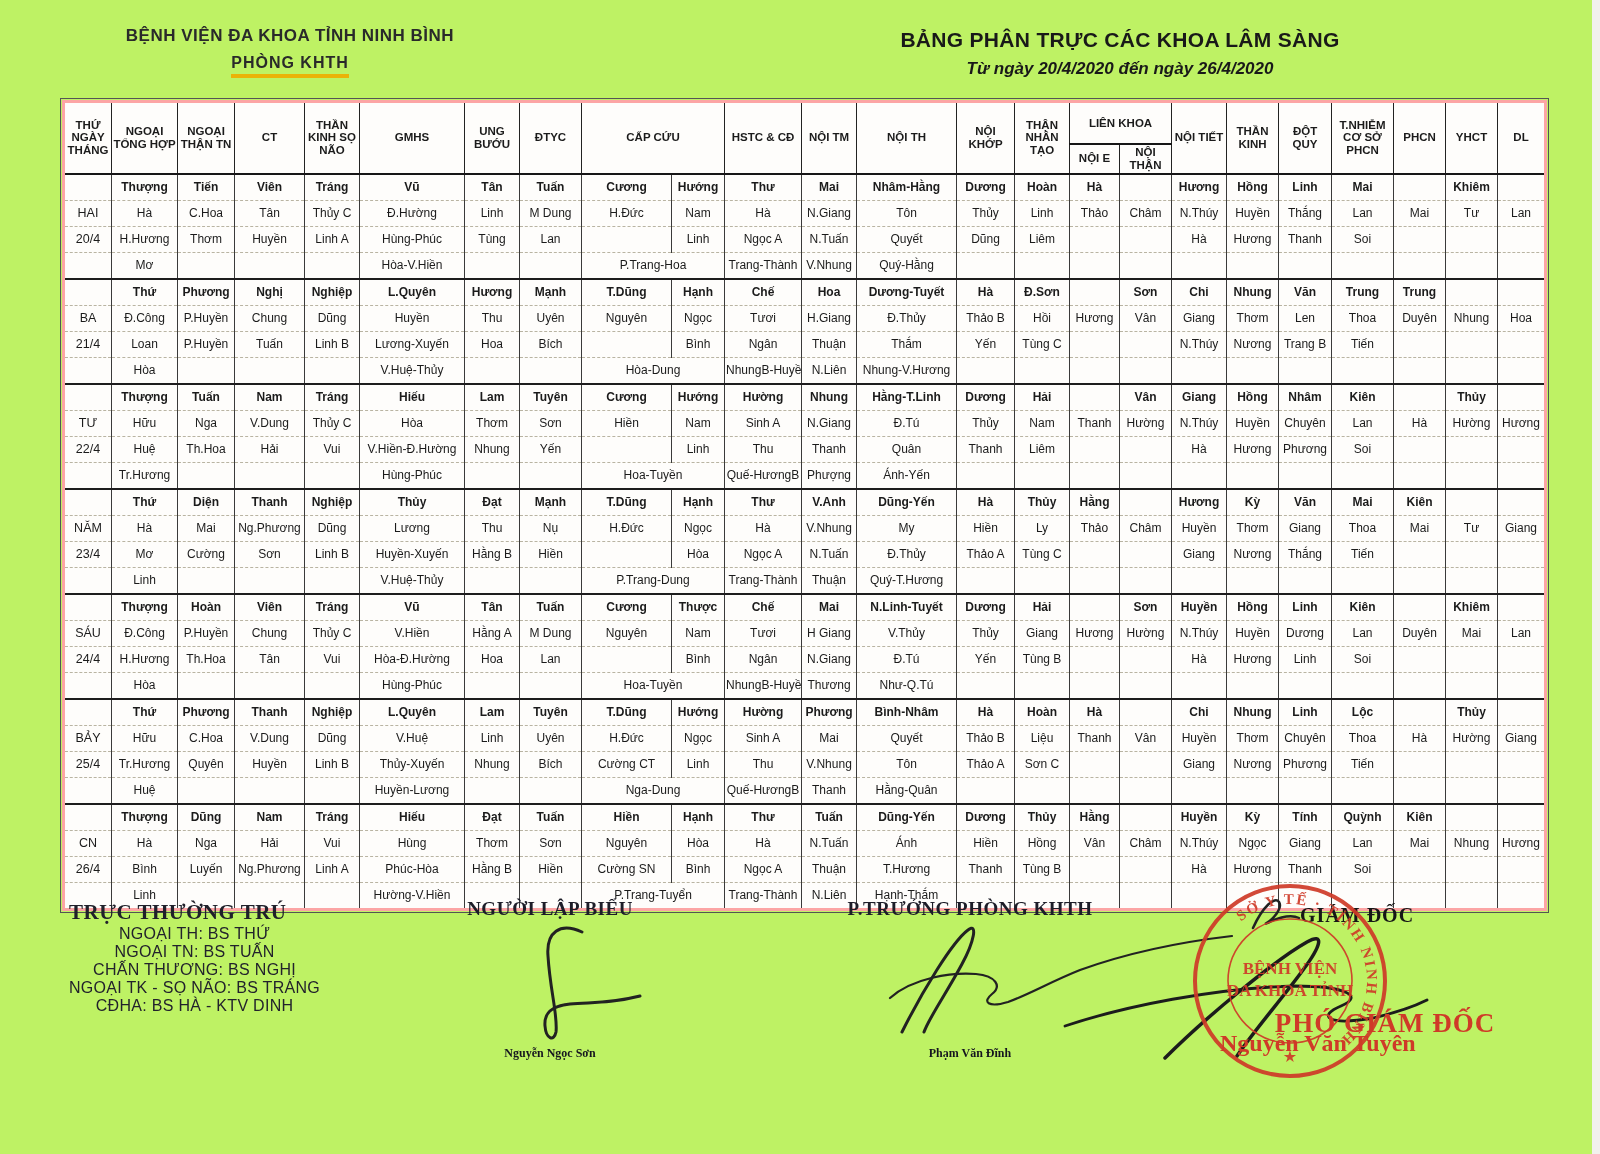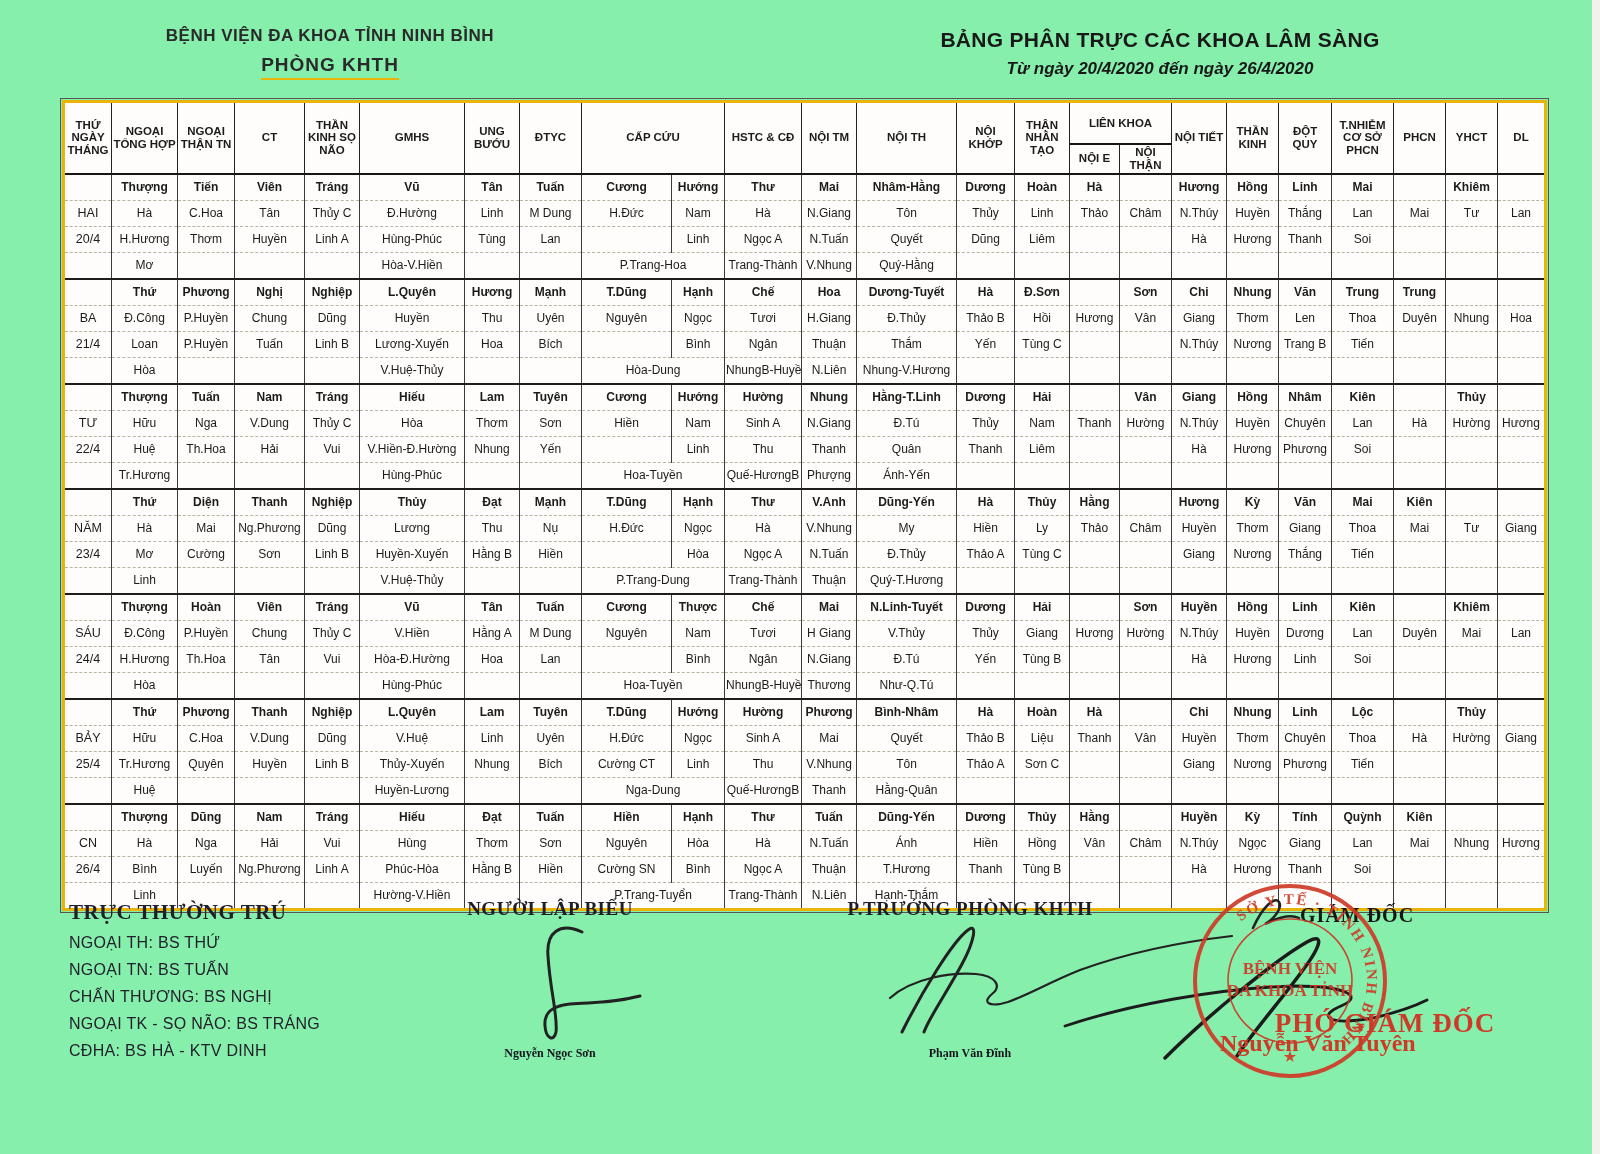--- a/index.html
+++ b/index.html
@@ -6,45 +6,44 @@
   body {
     width:1600px; height:1154px;
     background:#f2f1ec;
     font-family:"Liberation Sans", sans-serif;
     color:#1b1b1b;
     position:relative;
     overflow:hidden;
   }
   .sheet {
     position:absolute; inset:0 8px 0 0;
-    background:#86efac;
-    padding-left:40px;
+    background:#bef264;
   }
   
   .topbar { position:relative; height:100px; }
   .org-block {
     position:absolute; left:90px; top:26px; width:400px;
     text-align:center; font-weight:bold; color:#2a2a2a;
   }
   .org-line1 { font-size:17px; letter-spacing:.5px; }
-  .org-line2 { font-size:19px; margin-top:8px; display:inline-block;
-               border-bottom:2px solid #eab308; padding-bottom:2px; letter-spacing:1px;}
+  .org-line2 { font-size:16px; margin-top:8px; display:inline-block;
+               border-bottom:4px solid #eab308; padding-bottom:2px; letter-spacing:1px;}
   .title-block {
     position:absolute; left:790px; top:28px; width:660px; text-align:center; color:#191919;
   }
   .main-title { font-size:21px; font-weight:bold; letter-spacing:.3px; }
   .sub-title  { font-size:17px; font-weight:bold; font-style:italic; margin-top:7px; }
 
   
   table.roster {
     position:absolute; left:62px; top:100px;
     border-collapse:collapse; table-layout:fixed;
     width:1482px;
     background:#fefdfb;
-    border:3px solid #eab308;
+    border:3px solid #fca5a5;
     outline:1px solid #555; outline-offset:1px;
   }
   .roster th, .roster td {
     border-left:1px solid #3a3a3a;
     padding:0 1px;
     text-align:center; vertical-align:middle;
     overflow:hidden; white-space:nowrap;
   }
   .roster thead th {
     border:1px solid #222; border-bottom:2px solid #161616;
@@ -57,21 +56,21 @@
   .roster tbody tr.sub0 td { font-weight:bold; }
   .roster tbody td.daycol { font-size:12.5px; }
 
   
   .footer { position:absolute; left:0; top:892px; width:1600px; height:262px; }
   .standby { position:absolute; left:69px; top:8px; }
   .standby-title {
     font-family:"Liberation Serif", serif;
     font-size:21px; font-weight:bold; letter-spacing:.5px; color:#20202a;
   }
-  .standby-line { font-size:16px; margin-top:9px; color:#22222c; letter-spacing:.3px; }
+  .standby-line { font-size:16px; color:#22222c; letter-spacing:.3px;text-align:center; }
 
   .preparer { position:absolute; left:440px; top:6px; width:220px; text-align:center; }
   .sig-title {
     font-family:"Liberation Serif", serif;
     font-size:19px; font-weight:bold; color:#1d1d28; letter-spacing:.5px;
   }
   .sig-name {
     font-family:"Liberation Serif", serif;
     font-size:12px; font-weight:bold; color:#15151f;
   }

